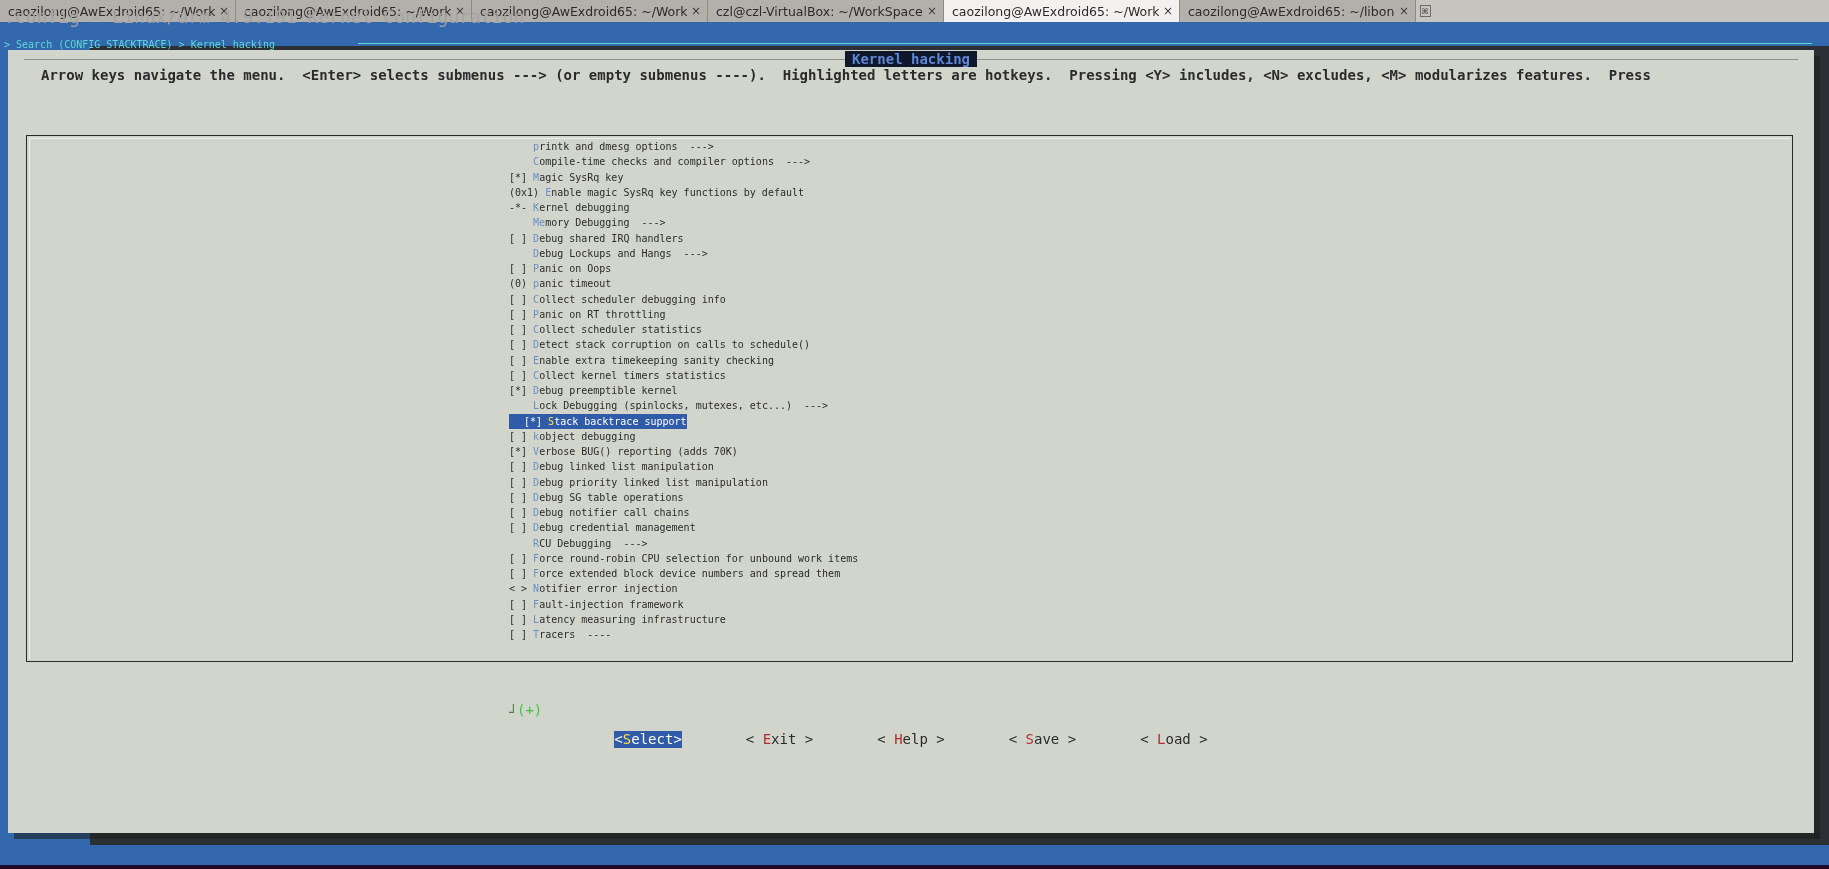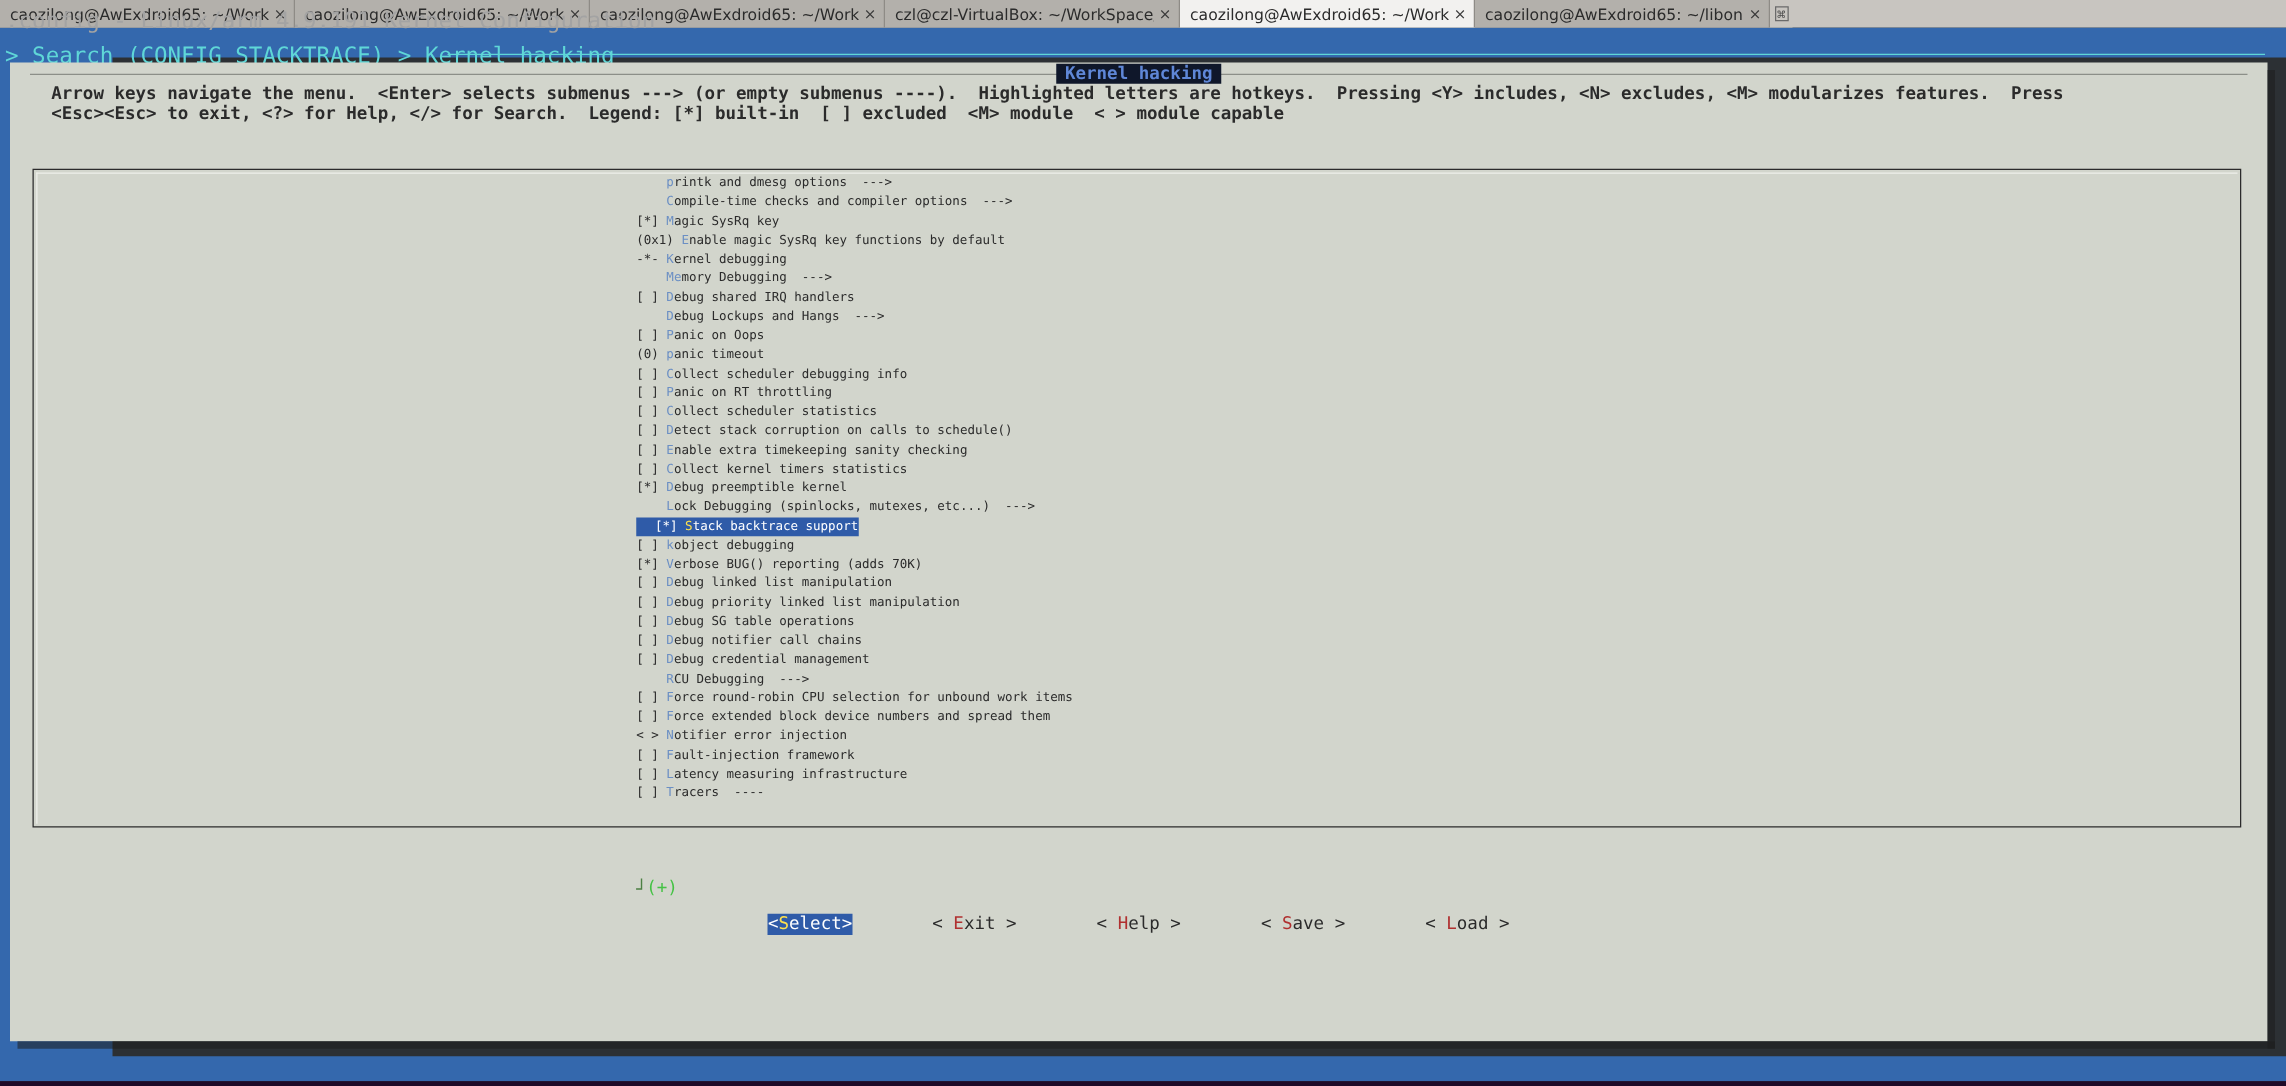--- a/index.html
+++ b/index.html
@@ -99,21 +99,21 @@
     color: #a3a3a3;
     font-size: 18px;
     line-height: 17px;
     letter-spacing: 0px;
     white-space: pre;
   }
   .mc-breadcrumb {
     position: absolute;
     left: 4px; top: 36px;
     color: #5fd7d7;
-    font-size: 18px;
+    font-size: 10px;
     line-height: 17px;
     white-space: pre;
   }
   .mc-breadcrumb-rule {
     position: absolute;
     left: 358px; top: 43px;
     width: 1454px;
     height: 1px;
     background: #5fd7d7;
   }
@@ -303,21 +303,20 @@
 
 <div class="mc-title">.config - Linux/arm 4.9.191 Kernel Configuration</div>
 <div class="mc-breadcrumb">&gt; Search (CONFIG_STACKTRACE) &gt; Kernel hacking</div>
 <div class="mc-breadcrumb-rule"></div>
 
 <div class="dialog">
   <div class="dlg-top-rule"></div>
   <div class="dlg-title"><span>Kernel hacking</span></div>
 
   <div class="help-text">Arrow keys navigate the menu.  &lt;Enter&gt; selects submenus ---&gt; (or empty submenus ----).  Highlighted letters are hotkeys.  Pressing &lt;Y&gt; includes, &lt;N&gt; excludes, &lt;M&gt; modularizes features.  Press</div>
-  <div class="help-text" style="top:33px">&lt;Esc&gt;&lt;Esc&gt; to exit, &lt;?&gt; for Help, &lt;/&gt; for Search.  Legend: [*] built-in  [ ] excluded  &lt;M&gt; module  &lt; &gt; module capable</div>
 
   <div class="listbox"></div>
   <div class="listbox-inner-hl"></div>
   <div class="listbox-inner-vl"></div>
 
   <div class="items" id="items"><div class="item"><span>    </span><span class="hk">p</span><span>rintk and dmesg options  ---&gt;</span></div><div class="item"><span>    </span><span class="hk">C</span><span>ompile-time checks and compiler options  ---&gt;</span></div><div class="item"><span>[*] </span><span class="hk">M</span><span>agic SysRq key</span></div><div class="item"><span>(0x1) </span><span class="hk">E</span><span>nable magic SysRq key functions by default</span></div><div class="item"><span>-*- </span><span class="hk">K</span><span>ernel debugging</span></div><div class="item"><span>    </span><span class="hk">Me</span><span>mory Debugging  ---&gt;</span></div><div class="item"><span>[ ] </span><span class="hk">D</span><span>ebug shared IRQ handlers</span></div><div class="item"><span>    </span><span class="hk">D</span><span>ebug Lockups and Hangs  ---&gt;</span></div><div class="item"><span>[ ] </span><span class="hk">P</span><span>anic on Oops</span></div><div class="item"><span>(0) </span><span class="hk">p</span><span>anic timeout</span></div><div class="item"><span>[ ] </span><span class="hk">C</span><span>ollect scheduler debugging info</span></div><div class="item"><span>[ ] </span><span class="hk">P</span><span>anic on RT throttling</span></div><div class="item"><span>[ ] </span><span class="hk">C</span><span>ollect scheduler statistics</span></div><div class="item"><span>[ ] </span><span class="hk">D</span><span>etect stack corruption on calls to schedule()</span></div><div class="item"><span>[ ] </span><span class="hk">E</span><span>nable extra timekeeping sanity checking</span></div><div class="item"><span>[ ] </span><span class="hk">C</span><span>ollect kernel timers statistics</span></div><div class="item"><span>[*] </span><span class="hk">D</span><span>ebug preemptible kernel</span></div><div class="item"><span>    </span><span class="hk">L</span><span>ock Debugging (spinlocks, mutexes, etc...)  ---&gt;</span></div><div class="selrow"><div class="item selected"><span>[*] </span><span class="hk">S</span><span>tack backtrace support</span></div></div><div class="item"><span>[ ] </span><span class="hk">k</span><span>object debugging</span></div><div class="item"><span>[*] </span><span class="hk">V</span><span>erbose BUG() reporting (adds 70K)</span></div><div class="item"><span>[ ] </span><span class="hk">D</span><span>ebug linked list manipulation</span></div><div class="item"><span>[ ] </span><span class="hk">D</span><span>ebug priority linked list manipulation</span></div><div class="item"><span>[ ] </span><span class="hk">D</span><span>ebug SG table operations</span></div><div class="item"><span>[ ] </span><span class="hk">D</span><span>ebug notifier call chains</span></div><div class="item"><span>[ ] </span><span class="hk">D</span><span>ebug credential management</span></div><div class="item"><span>    </span><span class="hk">R</span><span>CU Debugging  ---&gt;</span></div><div class="item"><span>[ ] </span><span class="hk">F</span><span>orce round-robin CPU selection for unbound work items</span></div><div class="item"><span>[ ] </span><span class="hk">F</span><span>orce extended block device numbers and spread them</span></div><div class="item"><span>&lt; &gt; </span><span class="hk">N</span><span>otifier error injection</span></div><div class="item"><span>[ ] </span><span class="hk">F</span><span>ault-injection framework</span></div><div class="item"><span>[ ] </span><span class="hk">L</span><span>atency measuring infrastructure</span></div><div class="item"><span>[ ] </span><span class="hk">T</span><span>racers  ----</span></div></div>
 
   <div class="plus-tick">┘</div>
   <div class="plus-mark">(+)</div>
 

